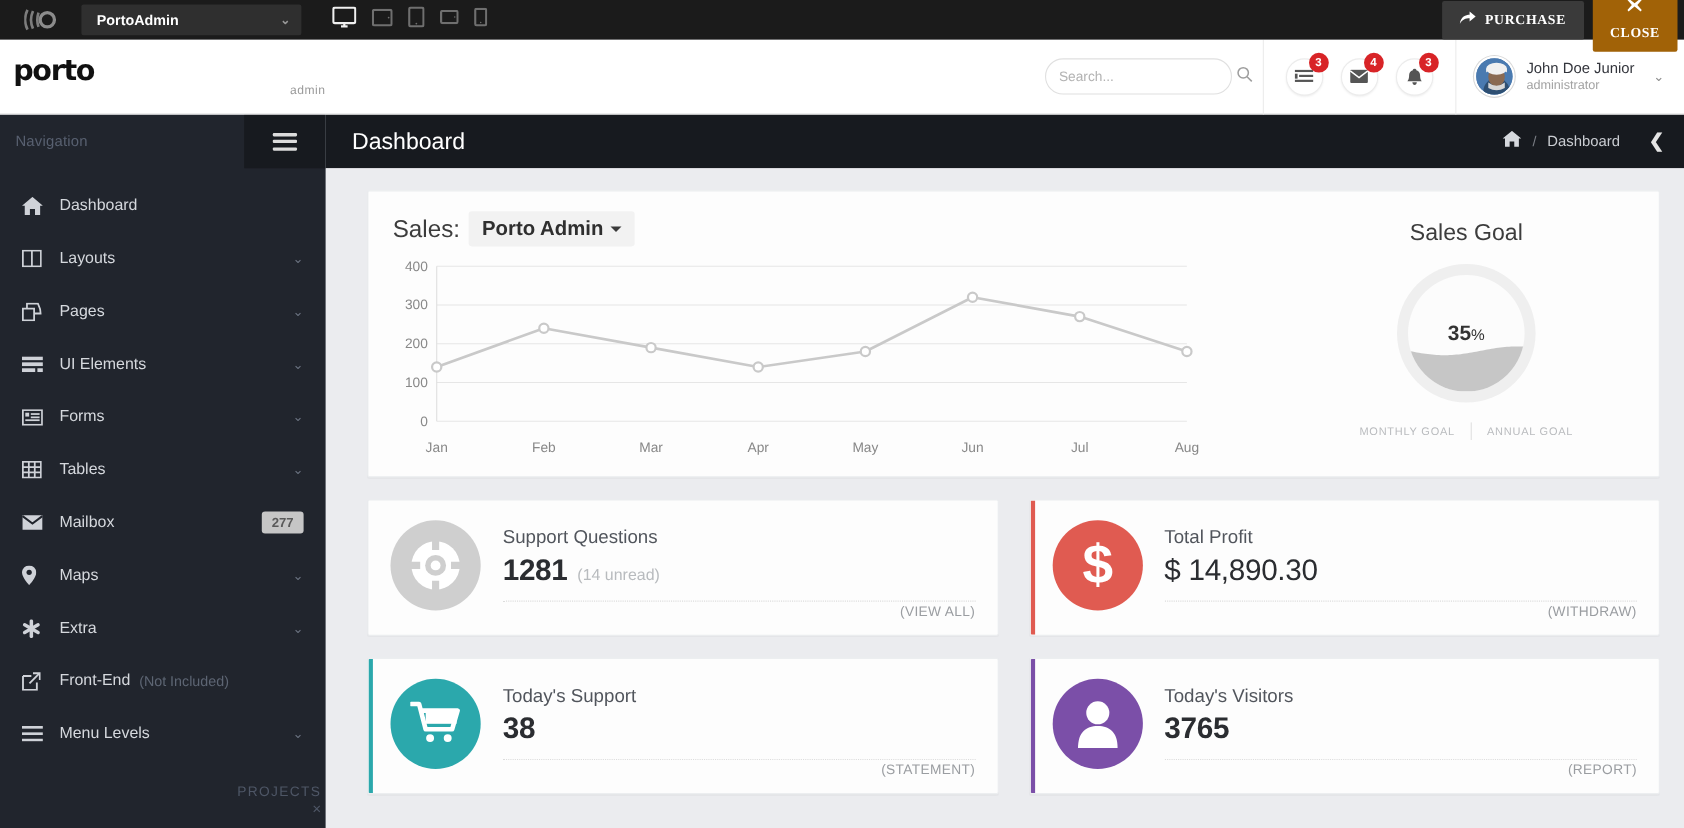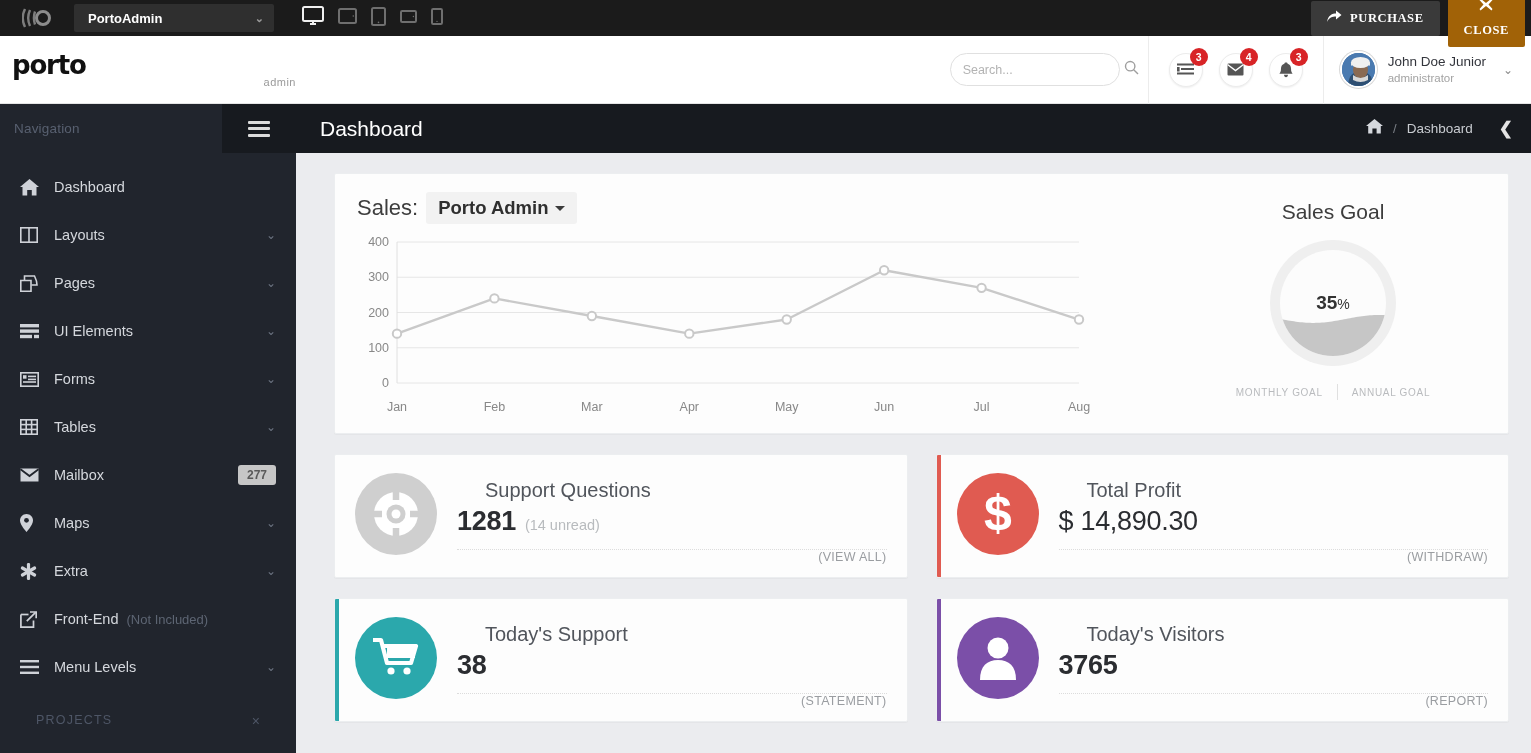--- a/index.html
+++ b/index.html
@@ -106,21 +106,21 @@
   .nav-icon { width: 34px; display: flex; align-items: center; color: #cfd2d8; flex-shrink: 0; }
   .nav-text { font-size: 14.5px; color: #d5d8dd; }
   .nav-note { font-size: 13px; color: #5d6573; margin-left: 8px; }
   .nav-caret { margin-left: auto; color: #6b7381; font-size: 12px; }
   .nav-badge {
     margin-left: auto; background: #c6c6c6; color: #5a5a5a;
     font-size: 12px; font-weight: bold; border-radius: 3px; padding: 3px 9px;
   }
   .proj-head {
     position: absolute; bottom: 8px; left: 0; right: 0;
-    display: flex; align-items: flex-start; padding: 0 36px; height: 32px;
+    display: flex; align-items: flex-end; padding: 0 4px; height: 32px; flex-direction: column;
   }
   .proj-title { font-size: 12.5px; color: #4e5666; letter-spacing: 1.2px; }
   .proj-x { margin-left: auto; color: #4e5666; font-size: 14px; cursor: pointer; }
 
   
   .content { flex: 1; display: flex; flex-direction: column; min-width: 0; }
   .page-header {
     height: 49px; background: #171a1f; display: flex; align-items: center;
     padding: 0 18px 0 24px; flex-shrink: 0;
   }
@@ -169,21 +169,21 @@
     display: flex; align-items: flex-start; padding: 18px 20px 10px 20px;
     height: 124px; position: relative; overflow: hidden;
   }
   .stat-accent { position: absolute; left: 0; top: 0; bottom: 0; width: 4px; }
   .stat-icon {
     width: 82px; height: 82px; border-radius: 50%; flex-shrink: 0;
     display: flex; align-items: center; justify-content: center; color: #fff;
     margin-right: 20px;
   }
   .stat-body { flex: 1; min-width: 0; padding-top: 6px; display: flex; flex-direction: column; height: 100%; }
-  .stat-title { font-size: 20px; color: #51555c; margin-bottom: 4px; margin-left: 28px; }
+  .stat-title { font-size: 17px; color: #51555c; margin-bottom: 4px; }
   .stat-value-row { display: flex; align-items: baseline; gap: 9px; }
   .stat-value { font-size: 27px; color: #2b2d31; font-weight: bold; letter-spacing: -.3px; }
   .stat-value.money { font-weight: normal; }
   .stat-sub { font-size: 14.5px; color: #b8bbbe; }
   .stat-sep { border-top: 1px dotted #dcdcdc; margin-top: 12px; }
   .stat-link { margin-top: auto; text-align: right; font-size: 12.5px; color: #9a9da1; letter-spacing: .3px; cursor: pointer; padding-bottom: 4px;}
 </style>
 </head>
 <body>
 

